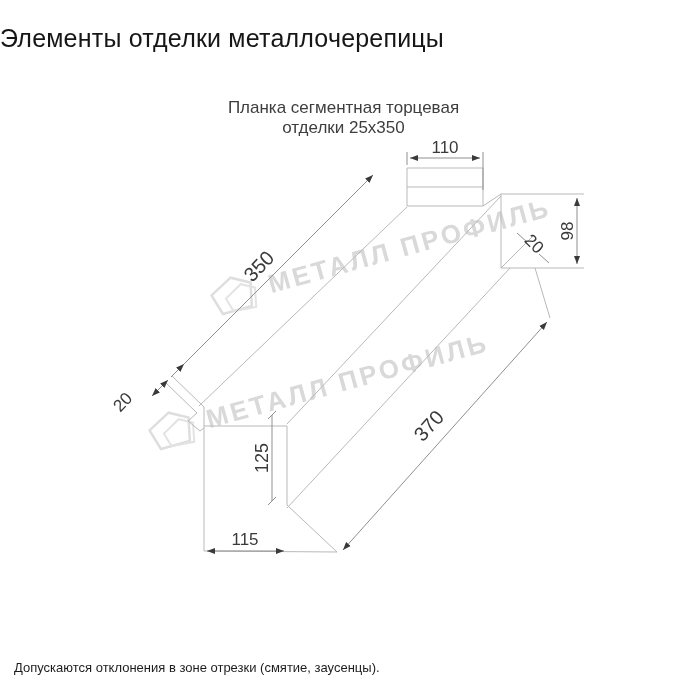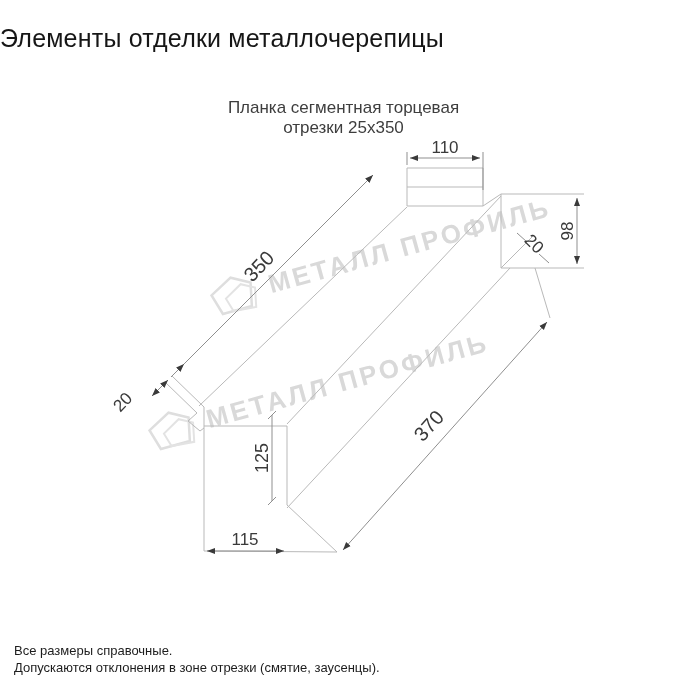--- a/index.html
+++ b/index.html
@@ -32,21 +32,21 @@
 </style>
 </head>
 <body>
 
 <div id="canvas">
 
   <div class="title">Элементы отделки металлочерепицы</div>
 
   <div class="subtitle">
     <div>Планка сегментная торцевая</div>
-    <div>отрезки 25х350</div>
+    <div>отделки 25х350</div>
   </div>
 
   <div class="watermark wm1">
     <svg class="wm-logo" width="52" height="40" viewBox="0 0 52 40">
       <path d="M9,36 L3,15 L26,3 L44,13 L39,36 Z" fill="none" stroke="#dedede" stroke-width="2.5"></path>
       <path d="M20,36 L16,22 L34,12 L47,19 L43,38 Z" fill="none" stroke="#e3e3e3" stroke-width="2"></path>
     </svg>
     <span>МЕТАЛЛ ПРОФИЛЬ</span>
   </div>
 
@@ -91,16 +91,15 @@
       <text transform="translate(567,231) rotate(-90)" x="0" y="6" text-anchor="middle" font-size="17">98</text>
       <text transform="translate(533,245) rotate(44)" x="0" y="4" text-anchor="middle" font-size="17">20</text>
       <text transform="translate(266,273) rotate(-46)" x="0" y="-3" text-anchor="middle" font-size="20">350</text>
       <text transform="translate(129,408) rotate(-46)" x="0" y="-3" text-anchor="middle" font-size="17">20</text>
       <text transform="translate(437,433) rotate(-48)" x="0" y="-4" text-anchor="middle" font-size="20">370</text>
       <text transform="translate(262,458) rotate(-90)" x="0" y="6" text-anchor="middle" font-size="18">125</text>
       <text x="245" y="545" text-anchor="middle" font-size="17">115</text>
     </g>
   </svg>
 
-  <div class="footer footer1">Все размеры справочные.</div>
   <div class="footer footer2">Допускаются отклонения в зоне отрезки (смятие, заусенцы).</div>
 
 </div>
 
 </body></html>

